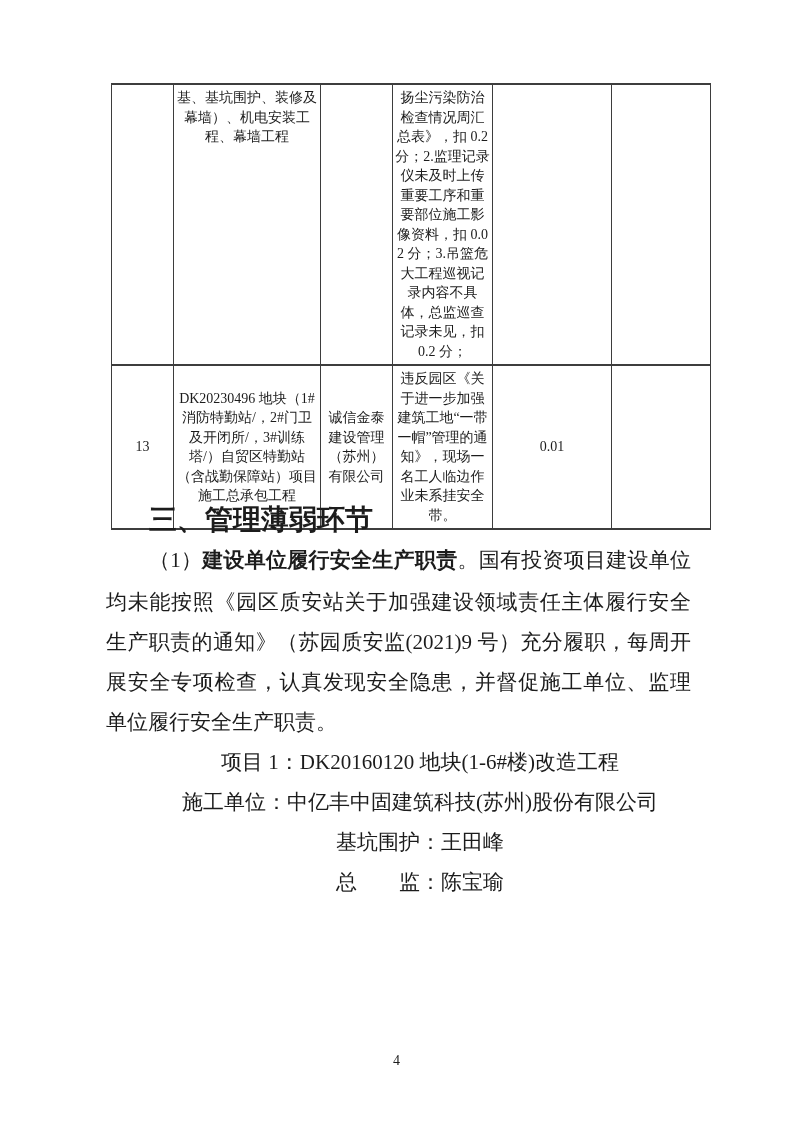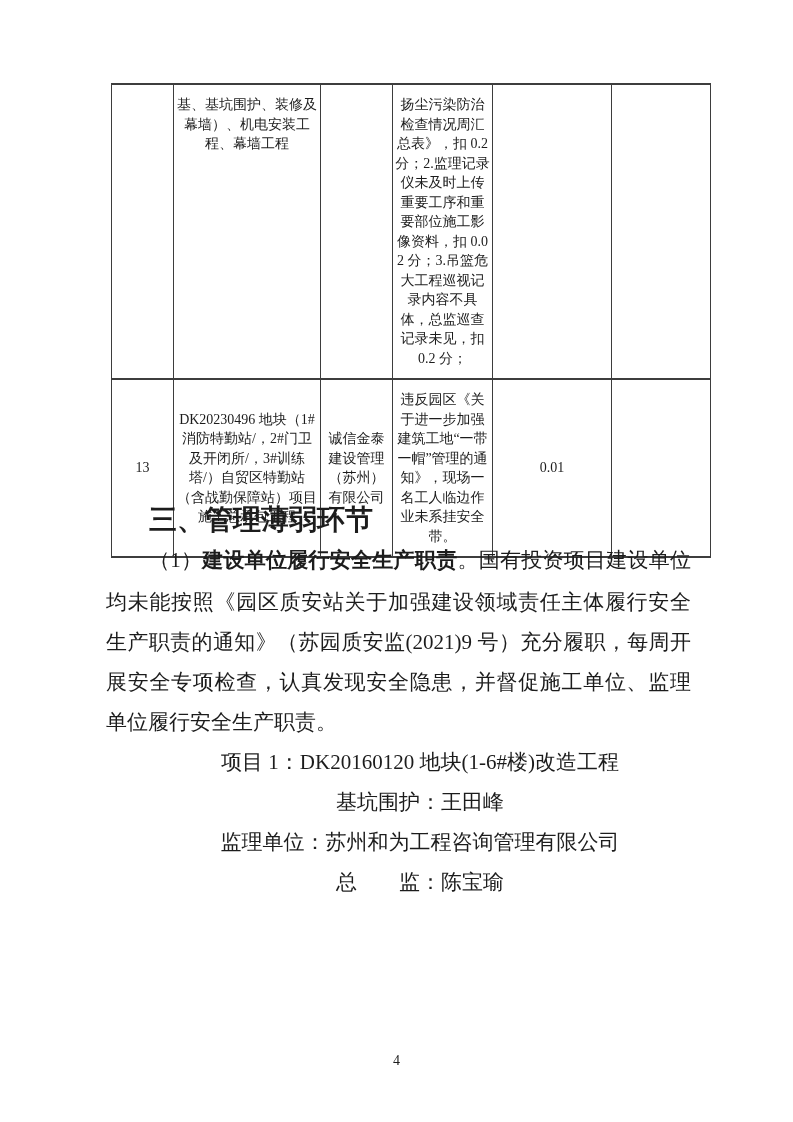--- a/index.html
+++ b/index.html
@@ -25,21 +25,21 @@
     table-layout: fixed;
   }
   table.doc-table td {
     border-left: 1px solid #3d3d3d;
     border-right: 1px solid #3d3d3d;
     border-top: 2px solid #3d3d3d;
     border-bottom: 2px solid #3d3d3d;
     font-size: 14px;
     line-height: 19.5px;
     text-align: center;
-    padding: 10px 2px;
+    padding: 3px 2px;
     overflow: hidden;
     word-break: break-all;
     margin-top: 48px;
   }
   tr.row-cont  { height: 233px; }
   tr.row-cont td { vertical-align: top; }
   tr.row-main  { height: 137px; }
   tr.row-main td { vertical-align: middle; }
   .col-num   { width: 62px; }
   .col-proj  { width: 147px; }
@@ -106,22 +106,22 @@
     </table>
 
   <div class="content">
 
     <div class="section-heading hei">三、管理薄弱环节</div>
 
     <p class="para"><span>（1）</span><strong class="inline-bold">建设单位履行安全生产职责</strong><span>。国有投资项目建设单位均未能按照《园区质安站关于加强建设领域责任主体履行安全生产职责的通知》（苏园质安监(2021)9 号）充分履职，每周开展安全专项检查，认真发现安全隐患，并督促施工单位、监理单位履行安全生产职责。</span></p>
 
 
     <p class="plain-line">项目 1：DK20160120 地块(1-6#楼)改造工程</p>
+    <p class="plain-line">施工单位：中亿丰中固建筑科技(苏州)股份有限公司</p>
     <p class="plain-line">基坑围护：王田峰</p>
-    <p class="plain-line">监理单位：苏州和为工程咨询管理有限公司</p>
     <p class="plain-line">总　　监：陈宝瑜</p>
 
 
   </div>
 
   <div class="page-number">4</div>
 
 </div>
 
 </body></html>

